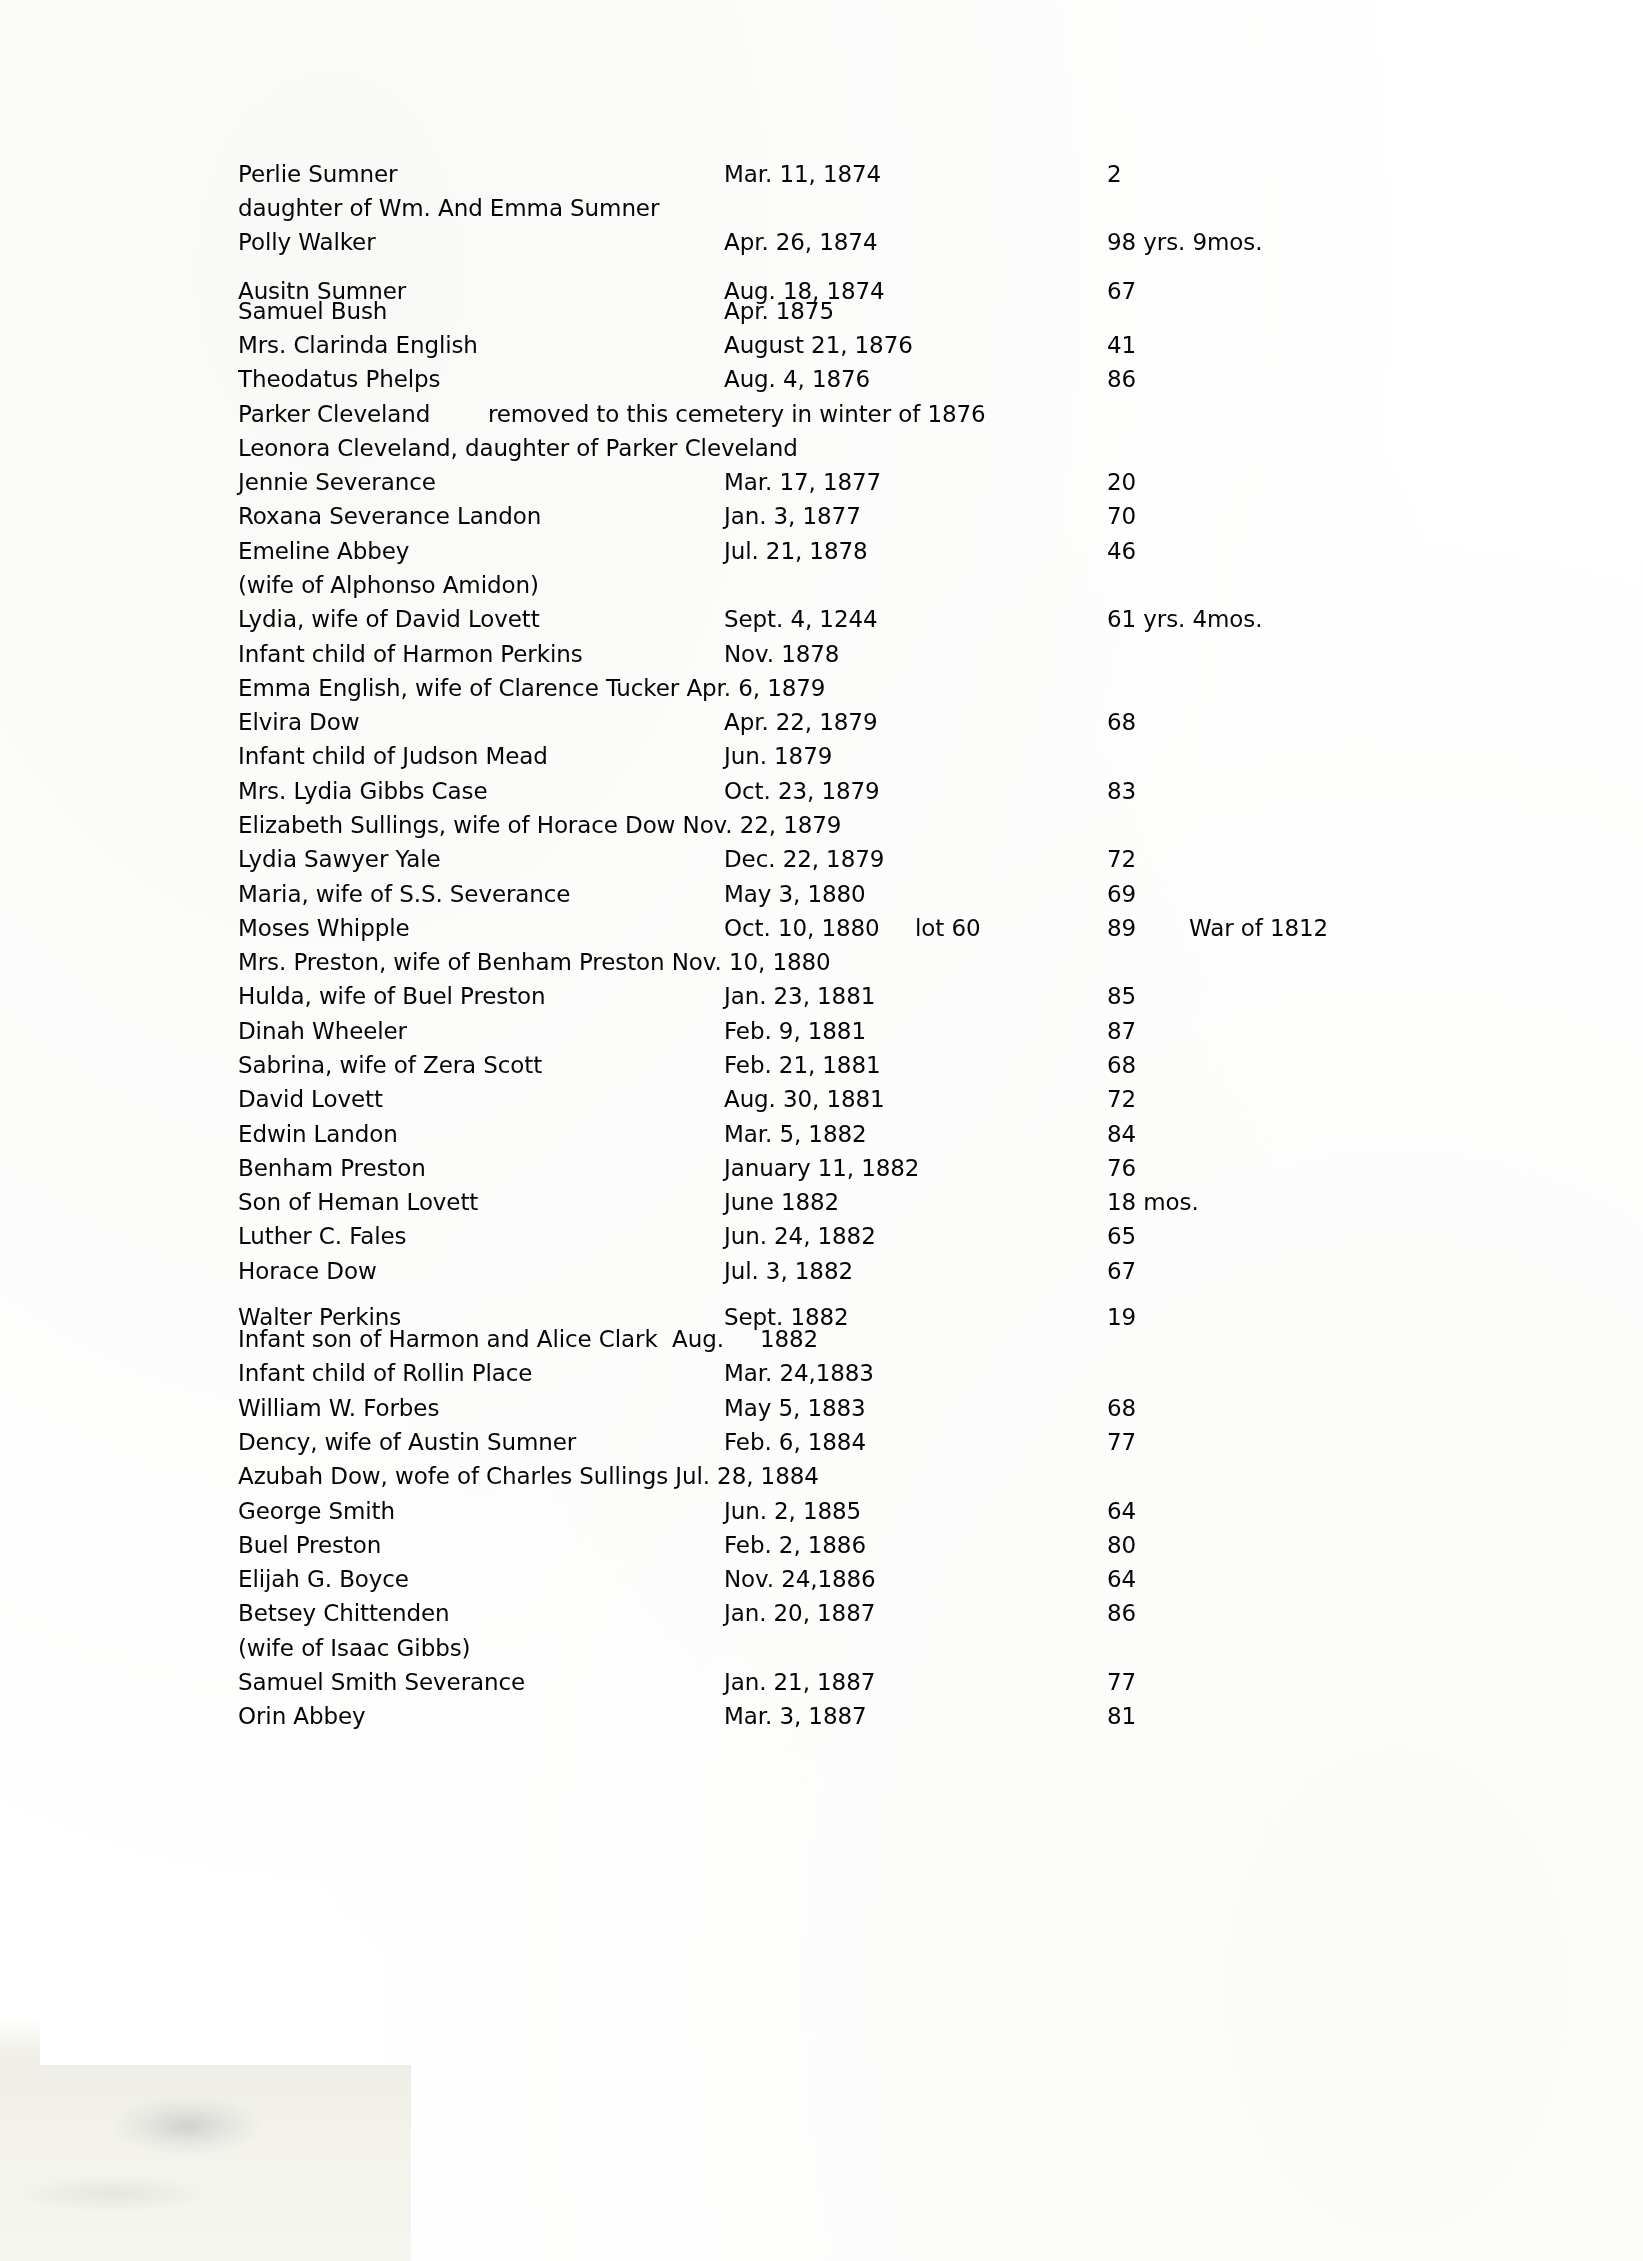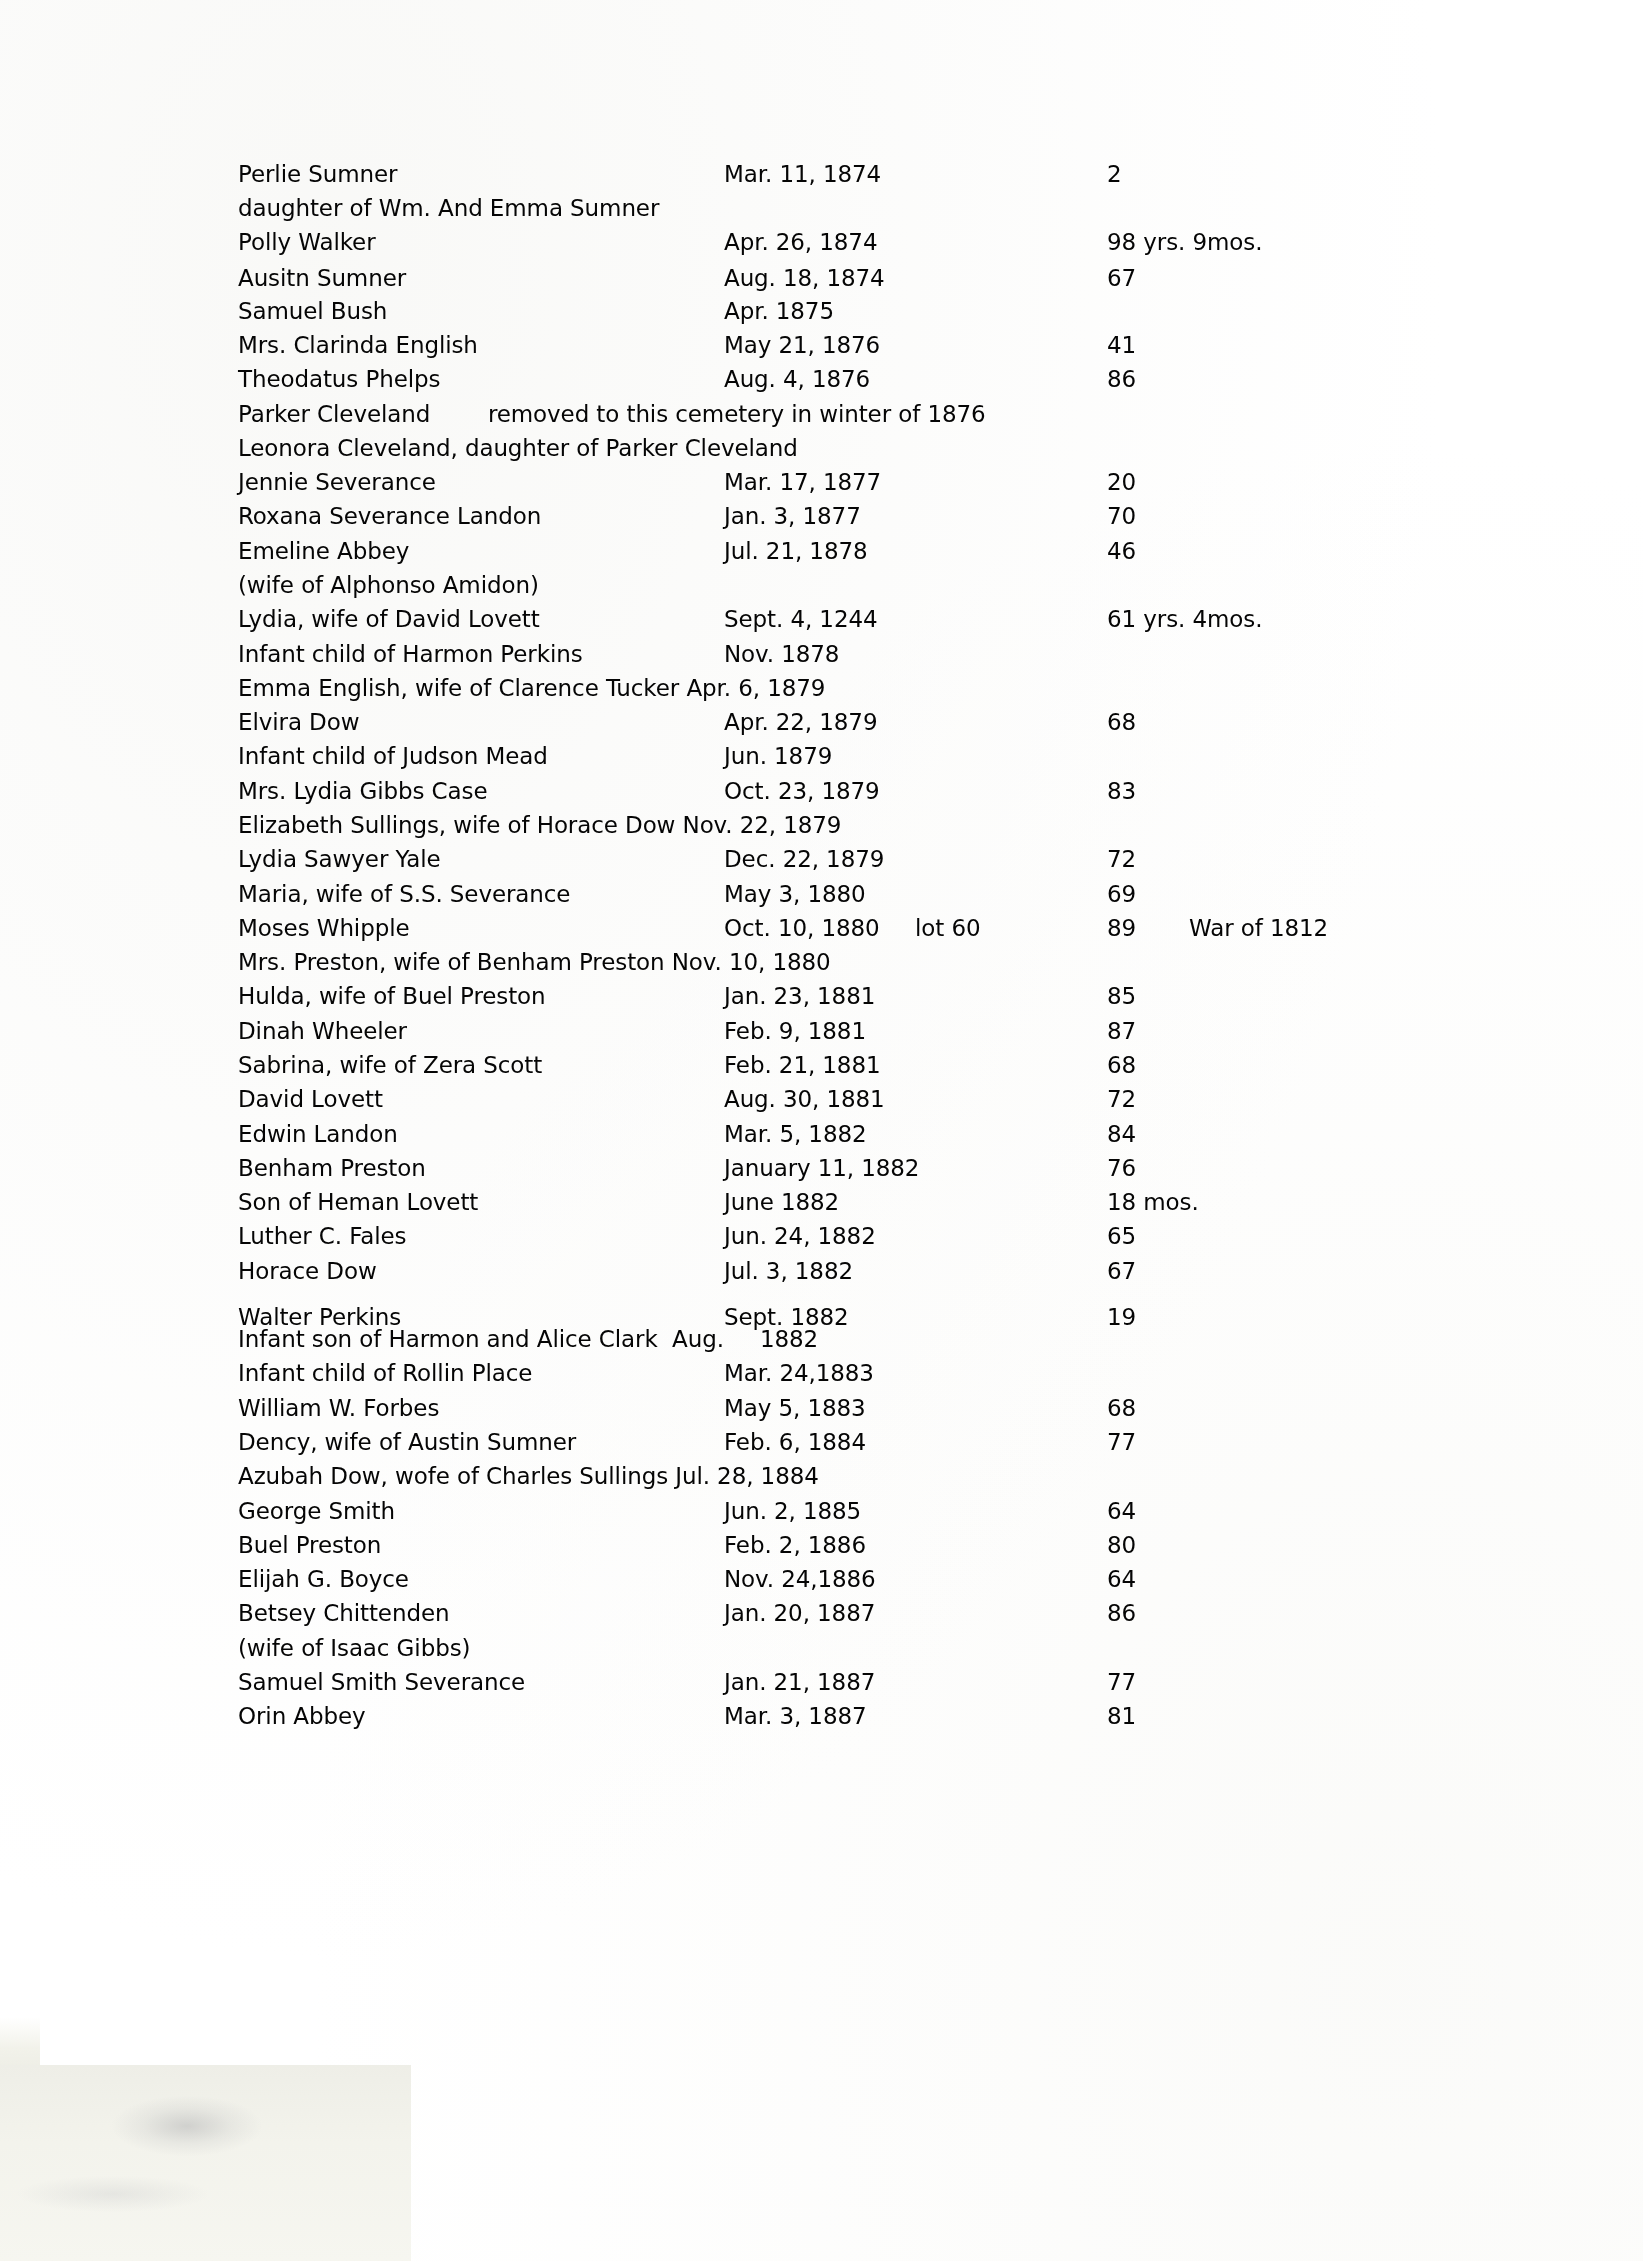--- a/index.html
+++ b/index.html
@@ -111,32 +111,32 @@
         <span class="cell cell-age">2</span>
       </div>
       <div class="record-row" style="top: 191px;">
         <span class="cell cell-name">daughter of Wm. And Emma Sumner</span>
       </div>
       <div class="record-row" style="top: 225px;">
         <span class="cell cell-name">Polly Walker</span>
         <span class="cell cell-date">Apr. 26, 1874</span>
         <span class="cell cell-age">98 yrs. 9mos.</span>
       </div>
-      <div class="record-row" style="top: 261px;">
+      <div class="record-row" style="top: 274px;">
         <span class="cell cell-name">Ausitn Sumner</span>
         <span class="cell cell-date">Aug. 18, 1874</span>
         <span class="cell cell-age">67</span>
       </div>
       <div class="record-row" style="top: 294px;">
         <span class="cell cell-name">Samuel Bush</span>
         <span class="cell cell-date">Apr.      1875</span>
       </div>
       <div class="record-row" style="top: 328px;">
         <span class="cell cell-name">Mrs. Clarinda English</span>
-        <span class="cell cell-date">May 21, 1876</span>
+        <span class="cell cell-date">August 21, 1876</span>
         <span class="cell cell-age">41</span>
       </div>
       <div class="record-row" style="top: 362px;">
         <span class="cell cell-name">Theodatus Phelps</span>
         <span class="cell cell-date">Aug. 4,  1876</span>
         <span class="cell cell-age">86</span>
       </div>
       <div class="record-row flow" style="top: 397px;">
         <div class="row-inner cell">Parker Cleveland        removed to this cemetery in winter of 1876</div>
       </div>

